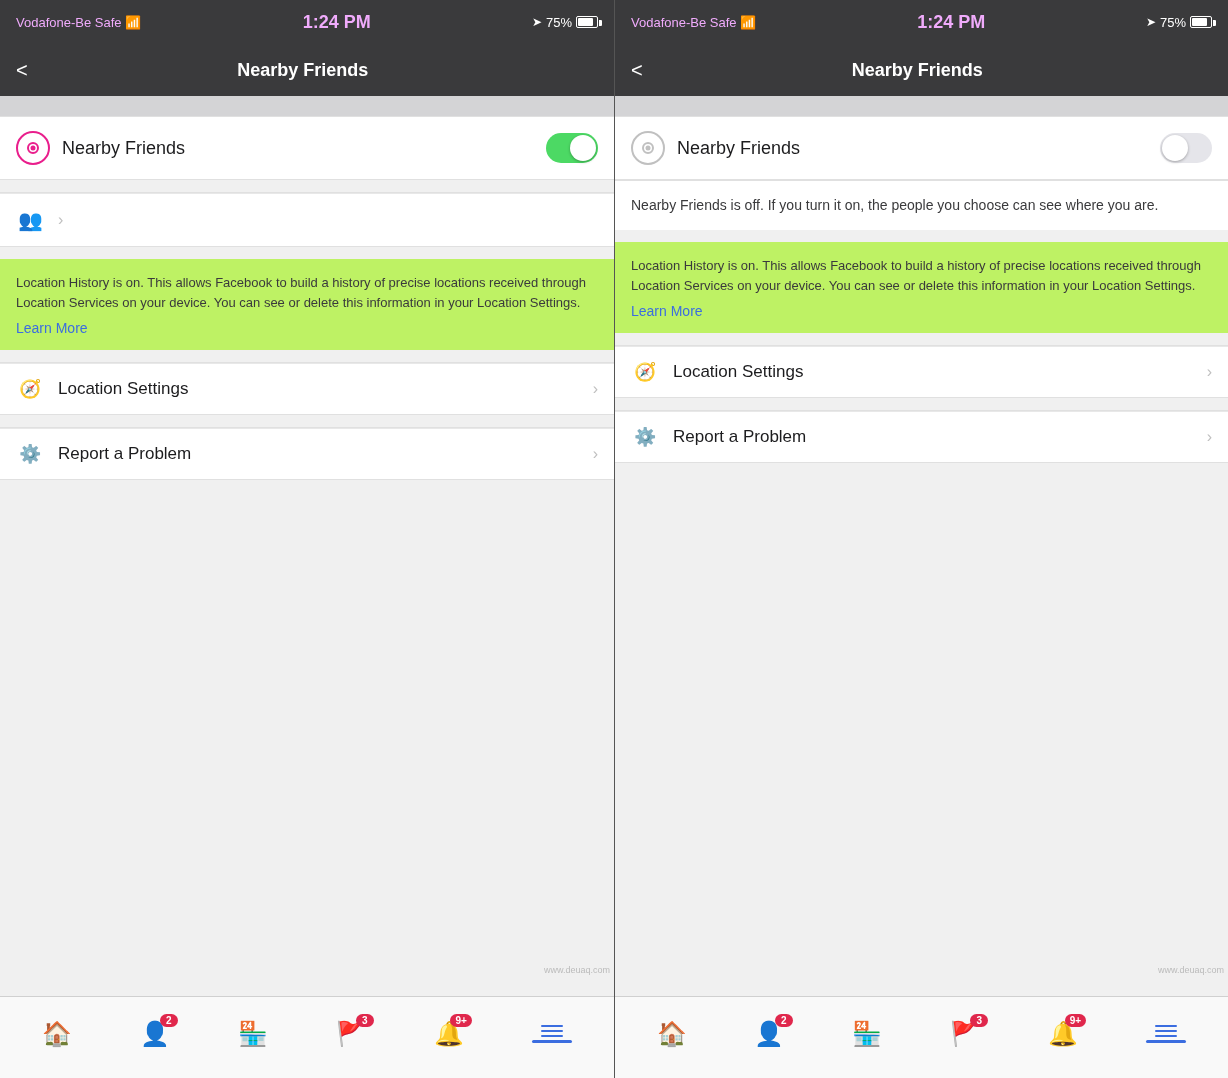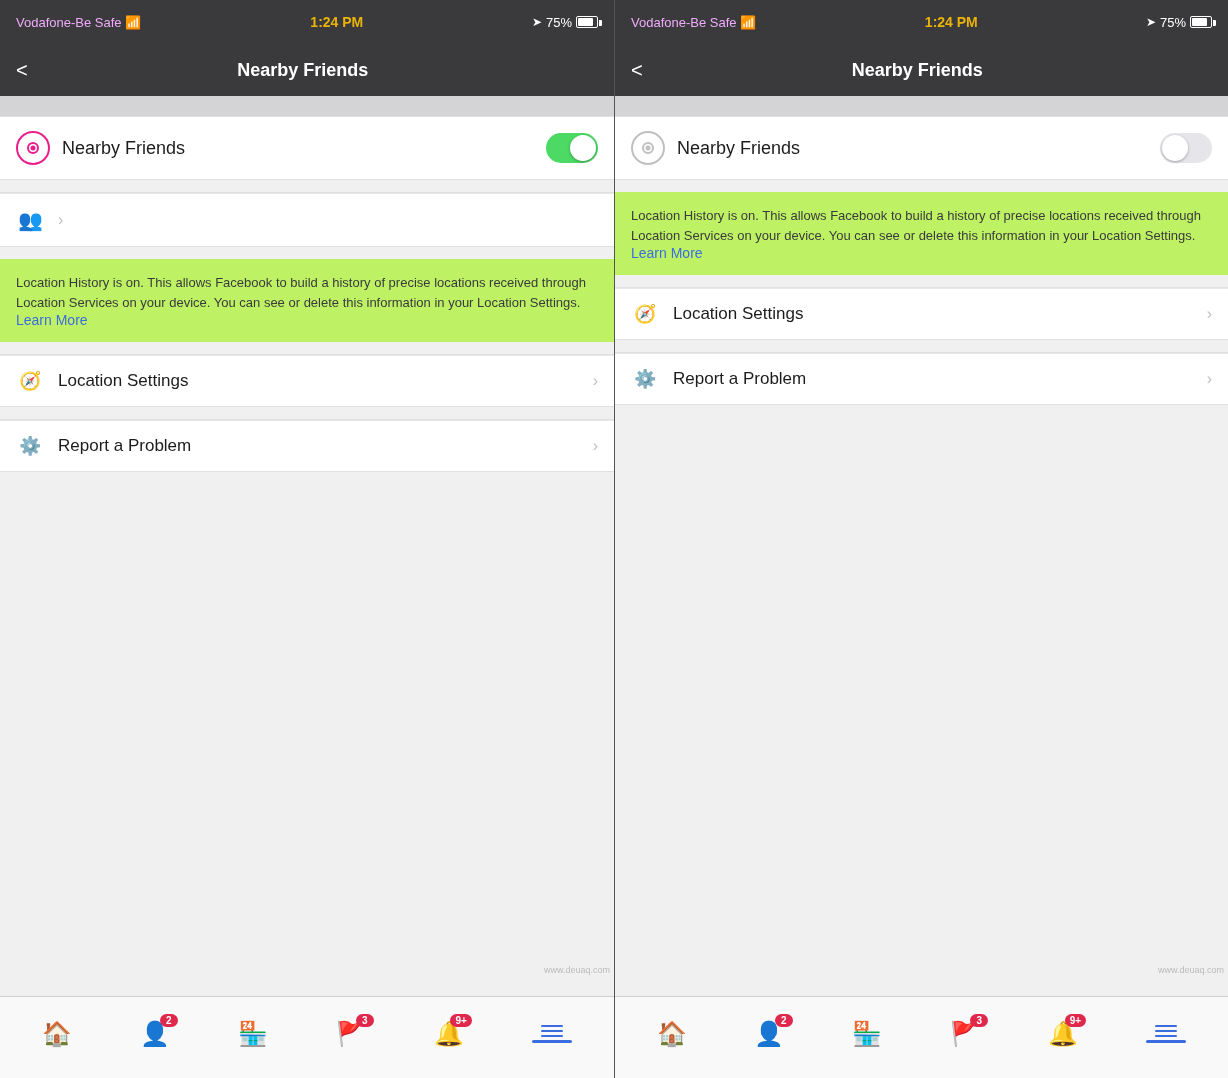--- a/index.html
+++ b/index.html
@@ -36,22 +36,22 @@
     }
     .status-left {
       font-size: 13px;
       color: #f0abfc;
       font-weight: 500;
       display: flex;
       align-items: center;
       gap: 4px;
     }
     .status-center {
-      font-size: 14px;
-      color: #eab308;
+      font-size: 18px;
+      color: #f0abfc;
       font-weight: 600;
     }
     .status-right {
       font-size: 13px;
       color: #fff;
       display: flex;
       align-items: center;
       gap: 4px;
     }
     .battery-icon {
@@ -252,20 +252,21 @@
     }
     .desc-text {
       font-size: 13px;
       color: #3a3a3c;
       line-height: 1.5;
     }
     .learn-more-link {
       color: #3b6de0;
       font-size: 14px;
       display: block;
+      margin-top: 8px;
       cursor: pointer;
     }
 
     
     .bottom-nav {
       height: 82px;
       background: #f9f9f9;
       border-top: 1px solid #d0d0d0;
       display: flex;
       align-items: center;
@@ -471,20 +472,21 @@
         <div class="nearby-icon-circle nearby-icon-circle-off">
           <div class="nearby-icon-dot nearby-icon-dot-off"></div>
         </div>
         <span class="toggle-label">Nearby Friends</span>
         <div class="toggle-switch off">
           <div class="toggle-thumb"></div>
         </div>
       </div>
     </div>
 
+    <div class="info-text-row">Nearby Friends is off. If you turn it on, the people you choose can see where you are.</div>
 
     <div class="gray-gap"></div>
 
     <div class="desc-section">
       <span class="desc-text">Location History is on. This allows Facebook to build a history of precise locations received through Location Services on your device. You can see or delete this information in your Location Settings.</span>
       <a class="learn-more-link">Learn More</a>
     </div>
 
     <div class="gray-gap"></div>
 

